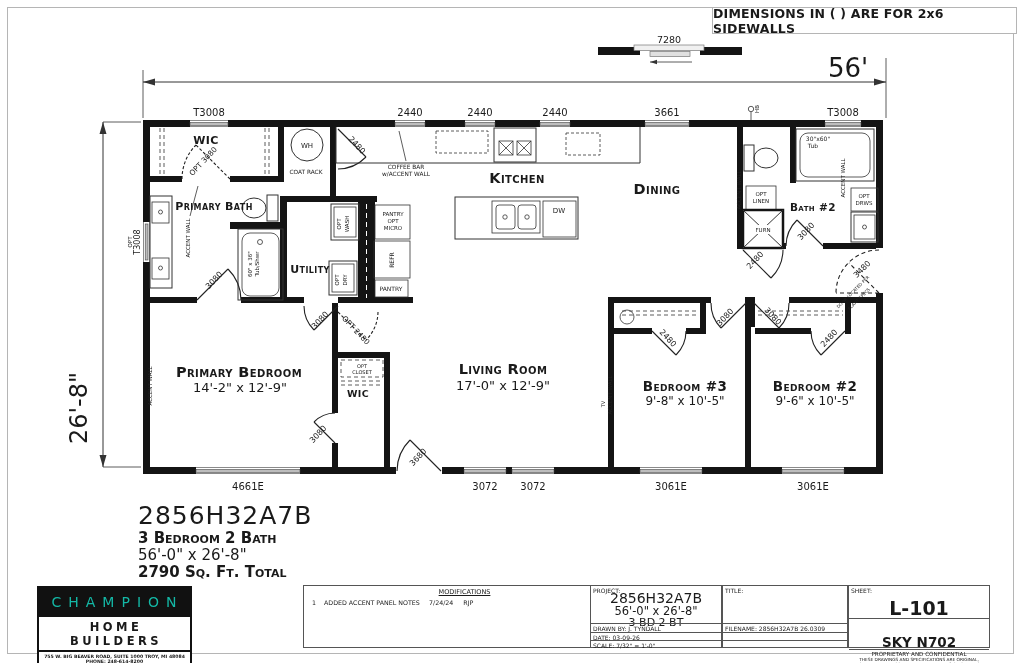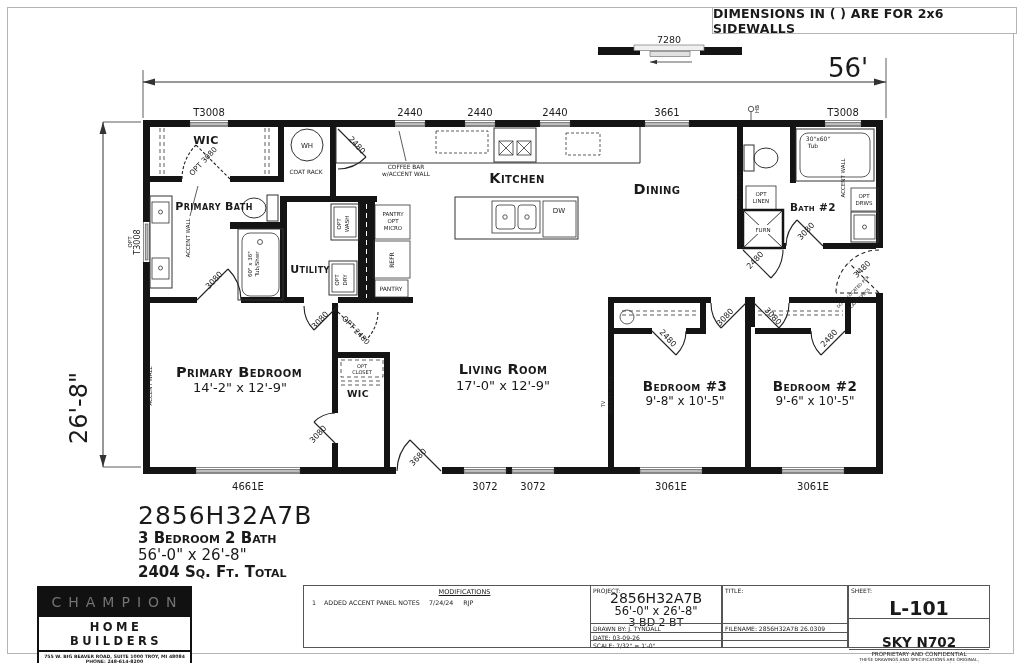--- a/index.html
+++ b/index.html
@@ -23,21 +23,21 @@
   .dash2{stroke-dasharray:3 2;}
   .arrow{fill:#333;}
   
   .plan-title{position:absolute;left:138px;top:502px;}
   .pt-model{font-size:25px;letter-spacing:1px;line-height:28px;}
   .pt-line{font-size:15px;font-variant:small-caps;font-weight:600;line-height:17px;}
   .pt-size{font-size:15px;font-weight:500;line-height:17px;}
   
   .tb{position:absolute;border:1px solid #555;background:#fff;box-sizing:border-box;}
   .logo{position:absolute;left:37px;top:586px;width:155px;border:2px solid #111;background:#fff;box-sizing:border-box;}
-  .logo-name{background:#111;color:#737373;font-size:14px;letter-spacing:7px;text-align:center;padding:6px 0 5px 6px;}
+  .logo-name{background:#111;color:#14b8a6;font-size:14px;letter-spacing:7px;text-align:center;padding:6px 0 5px 6px;}
   .logo-sub{border-top:2px solid #111;border-bottom:2px solid #111;font-weight:bold;font-size:11.5px;
             letter-spacing:3.5px;text-align:center;padding:3px 0 2px 3px;}
   .logo-addr{font-size:4.6px;font-weight:bold;text-align:center;line-height:5.6px;padding:1.5px 0 2px;}
   .mods{left:303px;top:585px;width:323px;height:63px;}
   .mods-head{font-size:6.5px;text-decoration:underline;text-align:center;margin-top:2px;}
   .mods-row{font-size:6.3px;margin:3px 0 0 8px;display:flex;}
   .mods-row .n{width:12px;}
   .mods-row .t{width:105px;}
   .proj{left:590px;top:585px;width:132px;height:63px;}
   .box-label{position:absolute;left:2px;top:1px;font-size:6px;}
@@ -435,21 +435,21 @@
       <text class="sc" x="815" y="391" font-size="13.5">Bedroom #2</text>
       <text x="815" y="405" font-size="12">9'-6" x 10'-5"</text>
       <text class="sc" x="358" y="397" font-size="9.5">WIC</text>
     </g>
   </svg>
 
   <div class="plan-title">
     <div class="pt-model">2856H32A7B</div>
     <div class="pt-line">3 Bedroom 2 Bath</div>
     <div class="pt-size">56'-0" x 26'-8"</div>
-    <div class="pt-line">2404 Sq. Ft. Total</div>
+    <div class="pt-line">2790 Sq. Ft. Total</div>
   </div>
 
   <div class="logo">
     <div class="logo-name">CHAMPION</div>
     <div class="logo-sub">HOME BUILDERS</div>
     <div class="logo-addr">
       <div>755 W. BIG BEAVER ROAD, SUITE 1000 TROY, MI 48084</div>
       <div>PHONE: 248-614-8200</div>
     </div>
   </div>

